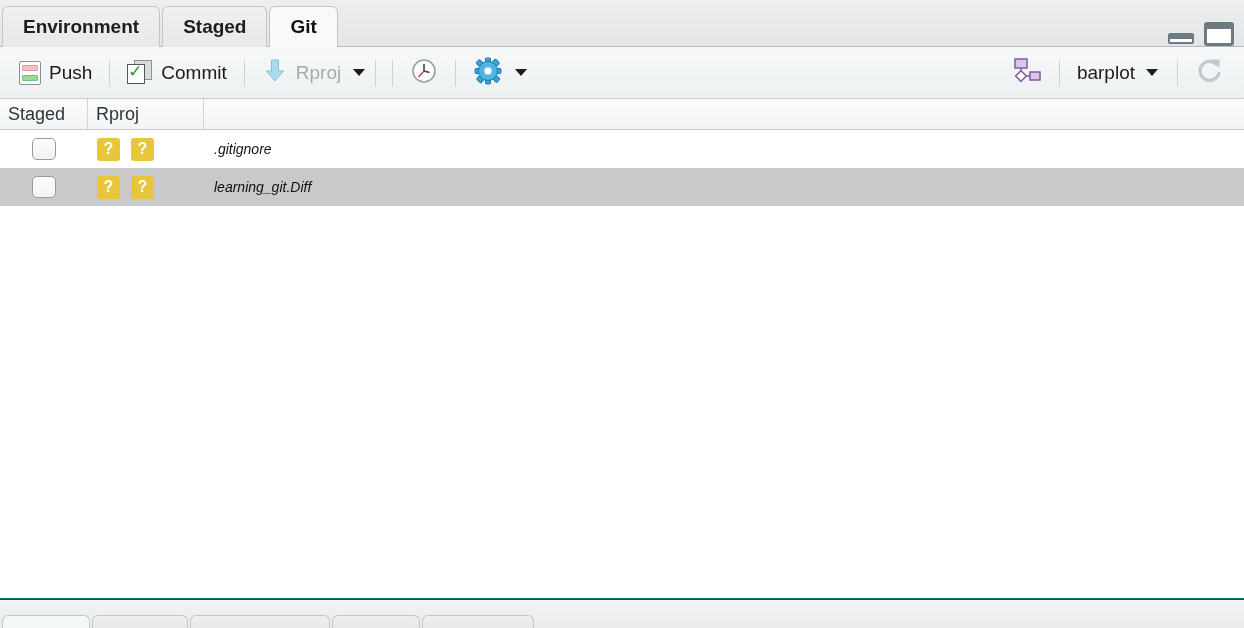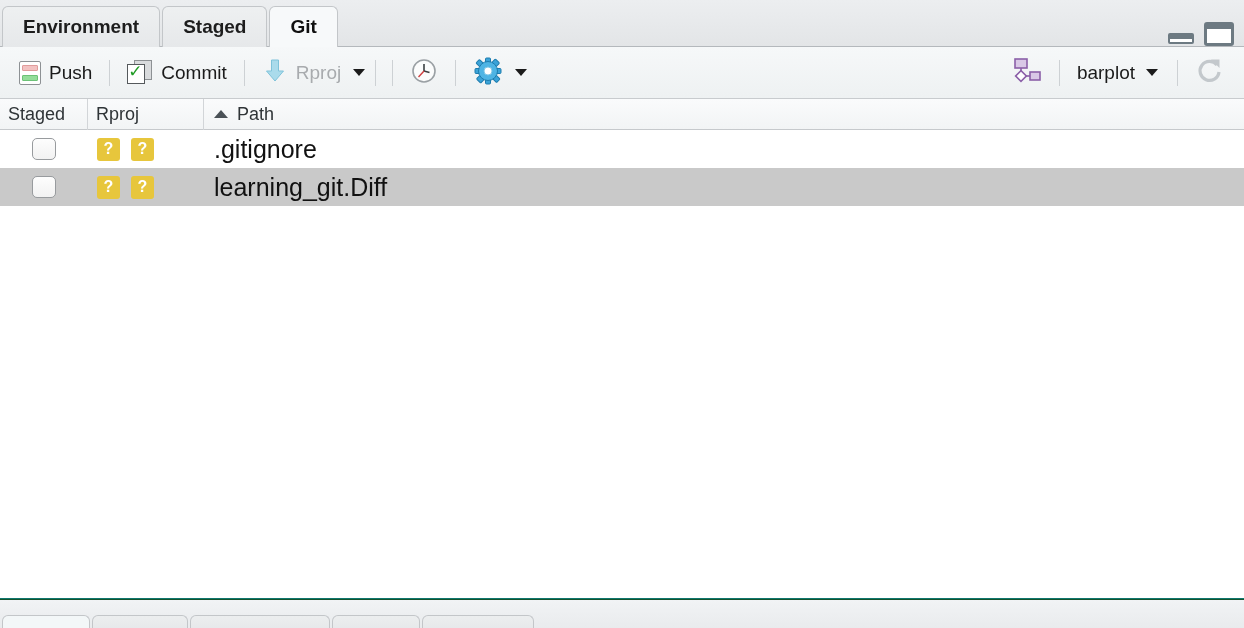--- a/index.html
+++ b/index.html
@@ -282,23 +282,24 @@
     color: #ffffff;
     font-size: 16px;
     font-weight: bold;
     display: flex;
     align-items: center;
     justify-content: center;
     font-family: "Liberation Sans", sans-serif;
   }
   .cell-path {
     flex: 1 1 auto;
-    font-size: 25px;
+    font-size: 14px;
     color: #111111;
     padding-left: 10px;
+    font-style: italic;
   }
 
   .emptyarea { flex: 1 1 auto; }
 
   
   .bottomstrip {
     position: absolute;
     left: 0;
     top: 600px;
     width: 1244px;
@@ -452,24 +453,20 @@
 
   <div class="filepane">
 
     <div class="thead">
       <div class="th c-staged">
         <span>Staged</span>
       </div>
       <div class="th c-status">
         <span>Rproj</span>
       </div>
-      <div class="th c-path">
-        <span class="sort-asc"></span>
-        <span>Path</span>
-      </div>
     </div>
 
     <div class="trow">
       <div class="cell-staged">
         <div class="cbox"></div>
       </div>
       <div class="cell-status">
         <div class="badge">?</div>
         <div class="badge">?</div>
       </div>

